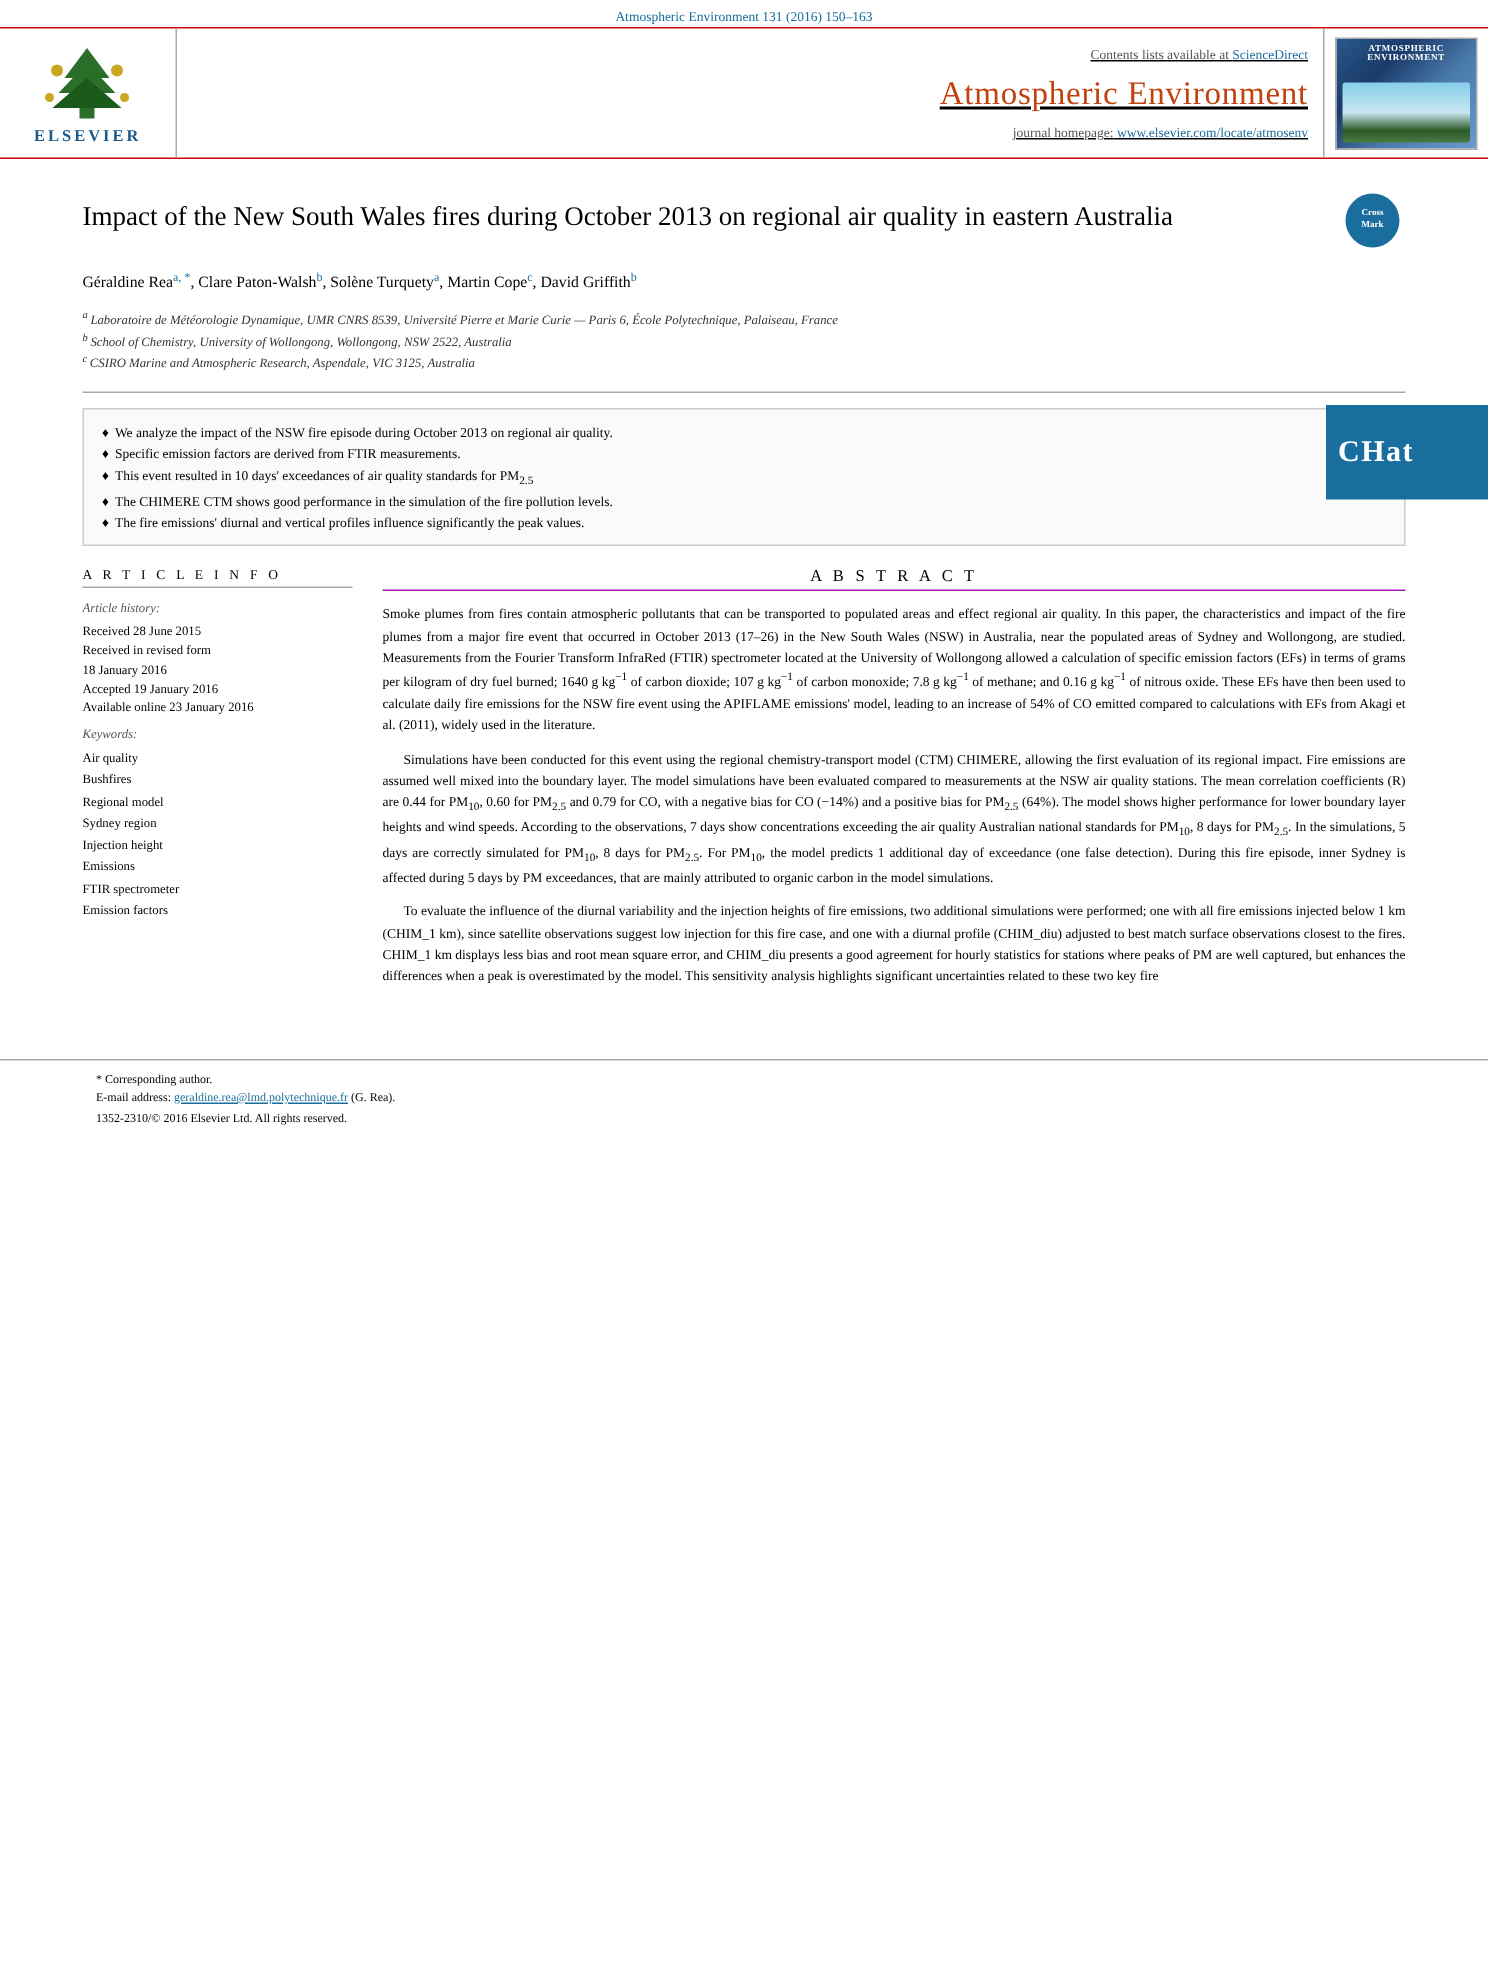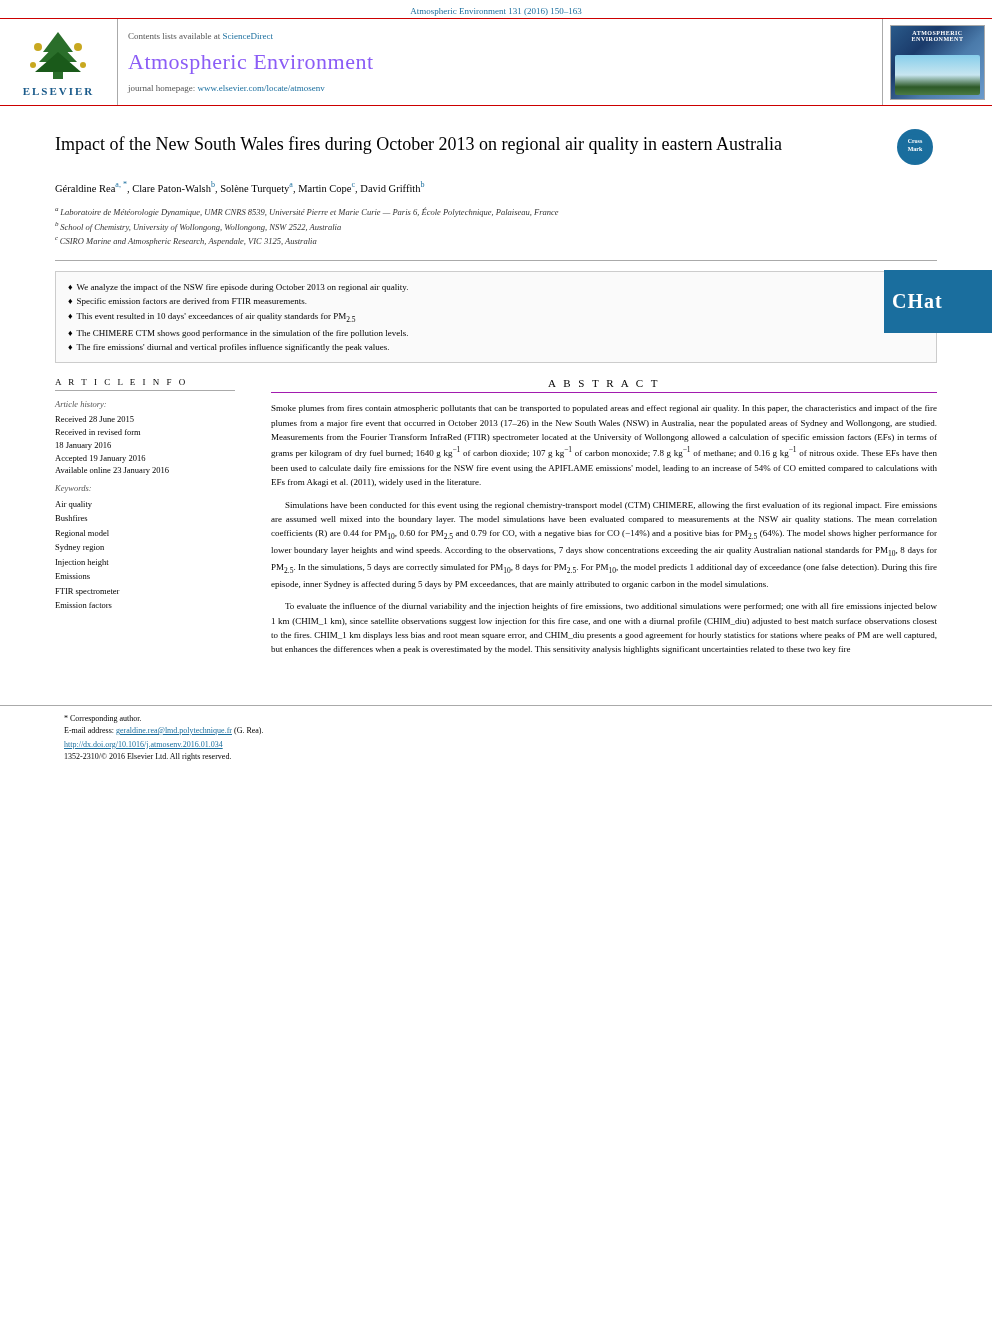--- a/index.html
+++ b/index.html
@@ -63,38 +63,39 @@
       font-weight: bold;
       color: #1a5a8a;
       letter-spacing: 2px;
       margin-top: 3px;
     }
 
     .header-center {
       flex: 1;
       display: flex;
       flex-direction: column;
-      align-items: flex-start;
+      align-items: flex-end;
       justify-content: center;
       padding: 6px 10px;
+      text-decoration: underline;
     }
 
     .science-direct-line {
       font-size: 9px;
       color: #555;
       margin-bottom: 4px;
     }
 
     .science-direct-link {
       color: #1a6e9e;
     }
 
     .journal-title-main {
       font-size: 22px;
-      color: #8b5cf6;
+      color: #c2410c;
       font-weight: normal;
       letter-spacing: 0.5px;
       margin: 4px 0;
     }
 
     .journal-homepage-line {
       font-size: 9px;
       color: #555;
       margin-top: 4px;
     }
@@ -258,21 +259,21 @@
     }
 
     .bullet {
       color: #000;
       flex-shrink: 0;
     }
 
     
     .two-col {
       display: flex;
-      gap: 36px;
+      gap: 20px;
       margin-top: 14px;
     }
 
     .col-left {
       width: 180px;
       flex-shrink: 0;
     }
 
     .col-right {
       flex: 1;
@@ -546,23 +547,20 @@
 
   <div class="footer-area">
     <div class="footer-note">
       <span>* Corresponding author.</span>
     </div>
     <div class="footer-email">
       <span>E-mail address:</span>
       <a href="#">geraldine.rea@lmd.polytechnique.fr</a>
       <span>(G. Rea).</span>
     </div>
-    <div class="footer-doi">
-      <a href="#">http://dx.doi.org/10.1016/j.atmosenv.2016.01.034</a>
-    </div>
     <div class="footer-issn">1352-2310/© 2016 Elsevier Ltd. All rights reserved.</div>
   </div>
 
   <div class="chat-button-area">
     <span>CHat</span>
   </div>
 
 </div>
 
 </body></html>

